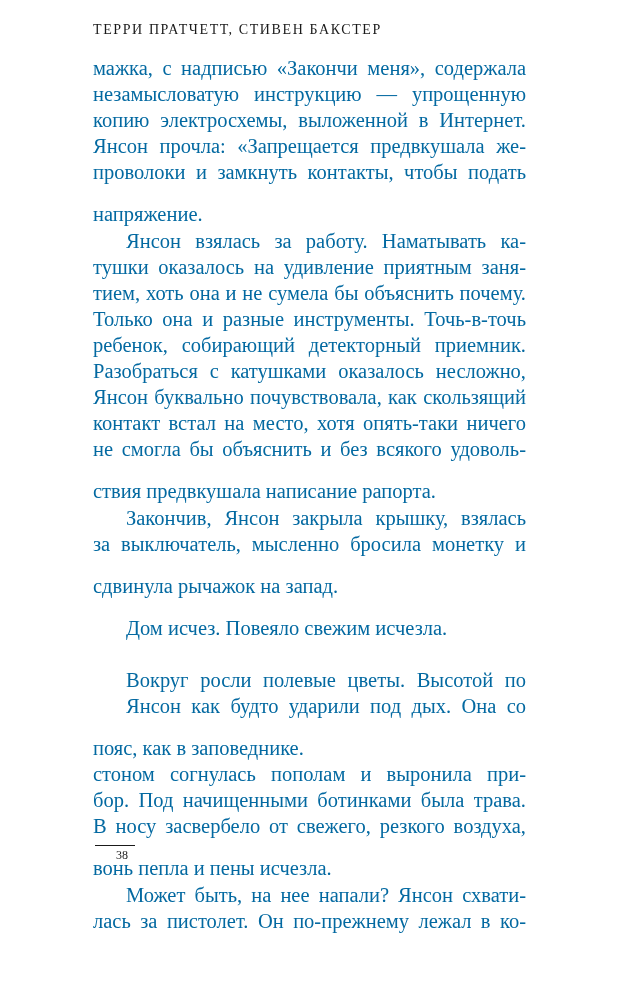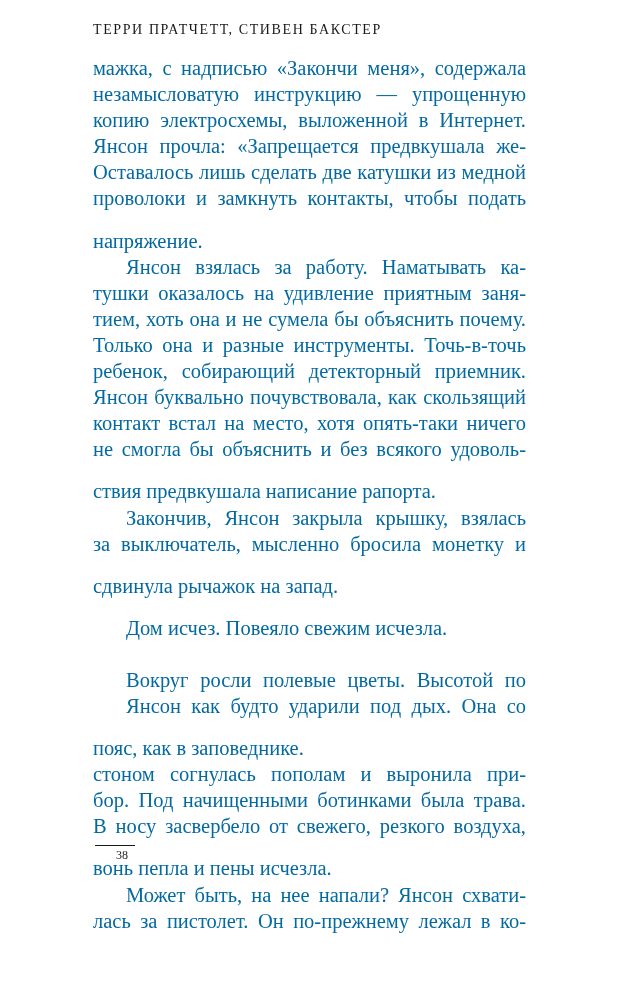--- a/index.html
+++ b/index.html
@@ -35,28 +35,28 @@
 </head>
 <body>
 
 <div class="running-head">ТЕРРИ ПРАТЧЕТТ, СТИВЕН БАКСТЕР</div>
 
 <div class="text-block">
   <span class="line">мажка, с надписью «Закончи меня», содержала</span>
   <span class="line">незамысловатую инструкцию — упрощенную</span>
   <span class="line">копию электросхемы, выложенной в Интернет.</span>
   <span class="line">Янсон прочла: «Запрещается предвкушала же-</span>
-  <span class="line">Оставалось лишь сделать две катушки из медной</span>
   <span class="line">проволоки и замкнуть контакты, чтобы подать</span>
   <span class="line last">напряжение.</span>
   <span class="line indent">Янсон взялась за работу. Наматывать ка-</span>
   <span class="line">тушки оказалось на удивление приятным заня-</span>
   <span class="line">тием, хоть она и не сумела бы объяснить почему.</span>
   <span class="line">Только она и разные инструменты. Точь-в-точь</span>
   <span class="line">ребенок, собирающий детекторный приемник.</span>
+  <span class="line">Разобраться с катушками оказалось несложно,</span>
   <span class="line">Янсон буквально почувствовала, как скользящий</span>
   <span class="line">контакт встал на место, хотя опять-таки ничего</span>
   <span class="line">не смогла бы объяснить и без всякого удоволь-</span>
   <span class="line last">ствия предвкушала написание рапорта.</span>
   <span class="line indent">Закончив, Янсон закрыла крышку, взялась</span>
   <span class="line">за выключатель, мысленно бросила монетку и</span>
   <span class="line last">сдвинула рычажок на запад.</span>
   <span class="line indent last">Дом исчез. Повеяло свежим исчезла.</span>
   <div class="gap"></div>
   <span class="line indent">Вокруг росли полевые цветы. Высотой по</span>

